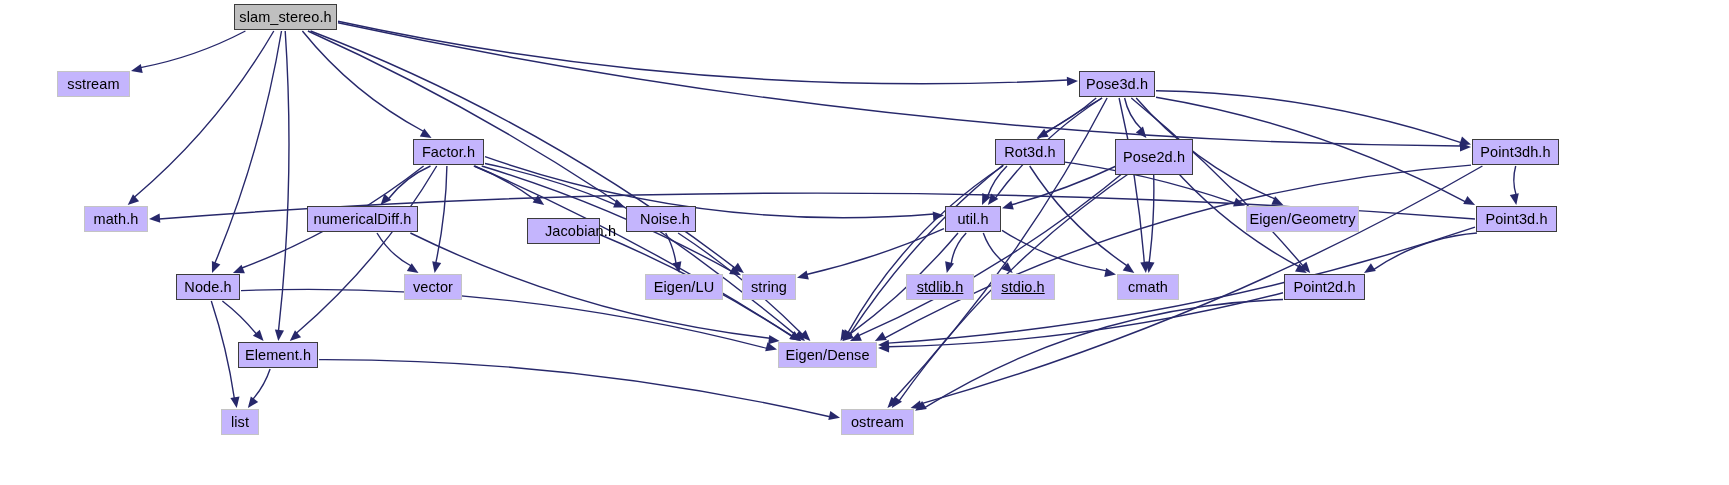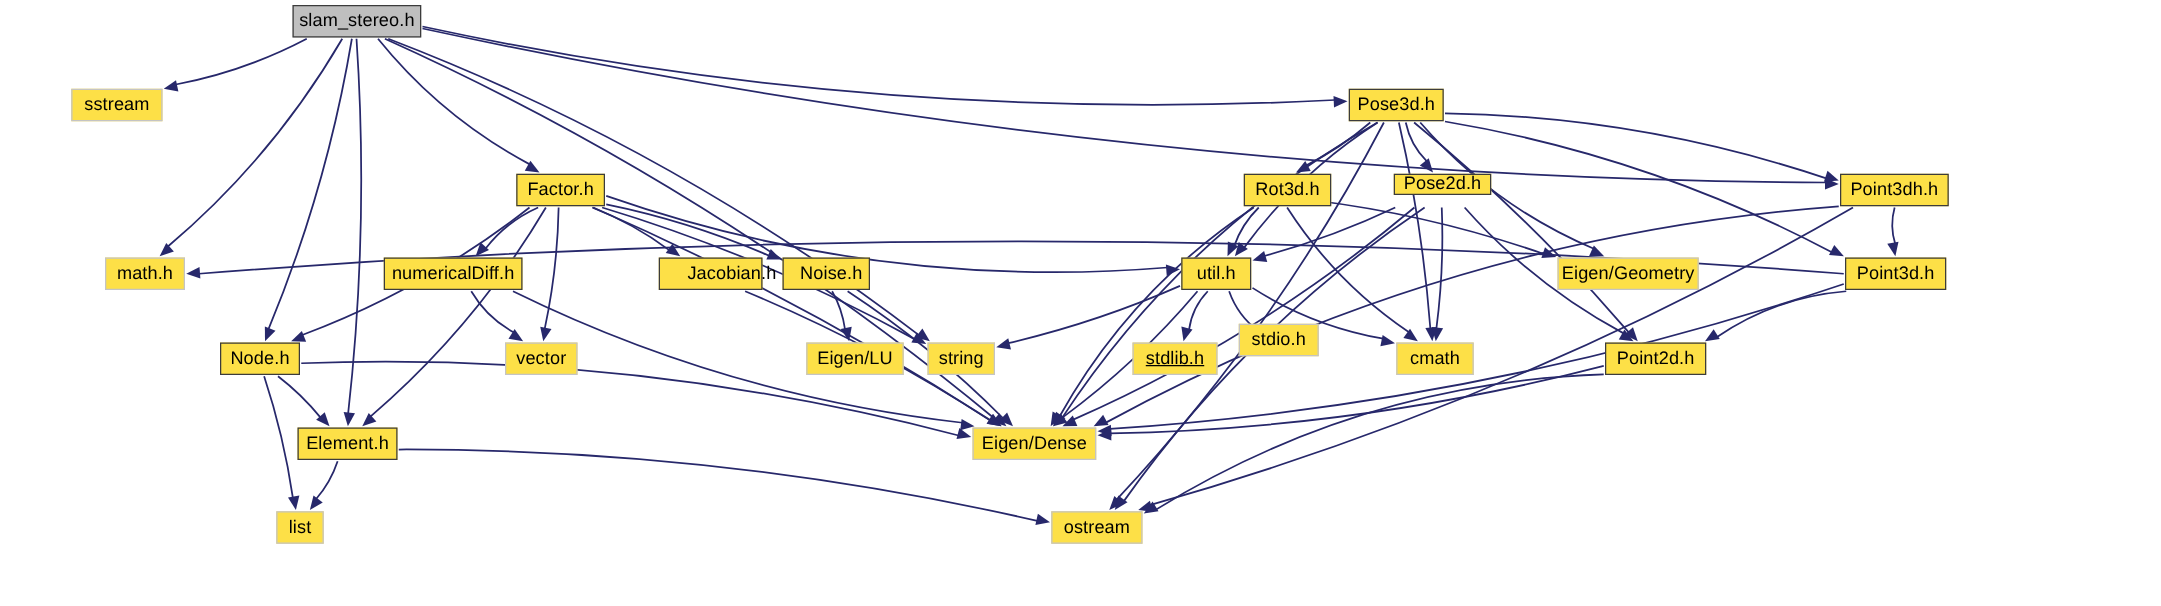--- a/index.html
+++ b/index.html
@@ -34,21 +34,21 @@
     fill: #27286b;
     stroke: none;
   }
   .gnode {
     position: absolute;
     box-sizing: border-box;
     display: flex;
     align-items: center;
     justify-content: center;
     white-space: nowrap;
-    background: #fde047;
+    background: #c4b5fd;
     color: #000000;
     font-size: 14.5px;
     line-height: 1;
     letter-spacing: 0.1px;
     height: 26px;
     padding: 0 7px;
   }
   .gnode.header {
     border: 1.6px solid #3c3c3c;
   }
@@ -195,33 +195,33 @@
       </div>
       <div class="gnode header" style="left: 1079px; top: 71px; width: 76px; height: 26px;">
         <span>Pose3d.h</span>
       </div>
       <div class="gnode header" style="left: 413px; top: 139px; width: 71px; height: 26px;">
         <span>Factor.h</span>
       </div>
       <div class="gnode header" style="left: 981px; top: 139px; width: 70px; height: 26px; margin-left: 14px;">
         <span>Rot3d.h</span>
       </div>
-      <div class="gnode header" style="left: 1115px; top: 139px; width: 78px; height: 17px;">
+      <div class="gnode header" style="left: 1115px; top: 139px; width: 78px; height: 36px;">
         <span>Pose2d.h</span>
       </div>
       <div class="gnode header" style="left: 1472px; top: 139px; width: 87px; height: 26px;">
         <span>Point3dh.h</span>
       </div>
       <div class="gnode system" style="left: 84px; top: 206px; width: 64px; height: 26px;">
         <span>math.h</span>
       </div>
       <div class="gnode header" style="left: 307px; top: 206px; width: 111px; height: 26px;">
         <span>numericalDiff.h</span>
       </div>
-      <div class="gnode header" style="left: 527px; top: 206px; width: 83px; height: 26px; padding-left: 41px;">
+      <div class="gnode header" style="left: 527px; top: 218px; width: 73px; height: 26px; padding-left: 41px;">
         <span>Jacobian.h</span>
       </div>
       <div class="gnode header" style="left: 626px; top: 206px; width: 70px; height: 26px; padding-left: 15px;">
         <span>Noise.h</span>
       </div>
       <div class="gnode header" style="left: 945px; top: 206px; width: 56px; height: 26px;">
         <span>util.h</span>
       </div>
       <div class="gnode system" style="left: 1246px; top: 206px; width: 113px; height: 26px;">
         <span>Eigen/Geometry</span>
@@ -237,21 +237,21 @@
       </div>
       <div class="gnode system" style="left: 645px; top: 274px; width: 78px; height: 26px;">
         <span>Eigen/LU</span>
       </div>
       <div class="gnode system" style="left: 742px; top: 274px; width: 54px; height: 26px;">
         <span>string</span>
       </div>
       <div class="gnode system" style="left: 906px; top: 274px; width: 68px; height: 26px; text-decoration: underline;">
         <span>stdlib.h</span>
       </div>
-      <div class="gnode system" style="left: 991px; top: 259px; width: 64px; height: 26px;">
+      <div class="gnode system" style="left: 991px; top: 274px; width: 64px; height: 26px; text-decoration: underline;">
         <span>stdio.h</span>
       </div>
       <div class="gnode system" style="left: 1117px; top: 274px; width: 62px; height: 26px;">
         <span>cmath</span>
       </div>
       <div class="gnode header" style="left: 1284px; top: 274px; width: 81px; height: 26px;">
         <span>Point2d.h</span>
       </div>
       <div class="gnode header" style="left: 238px; top: 342px; width: 80px; height: 26px;">
         <span>Element.h</span>

